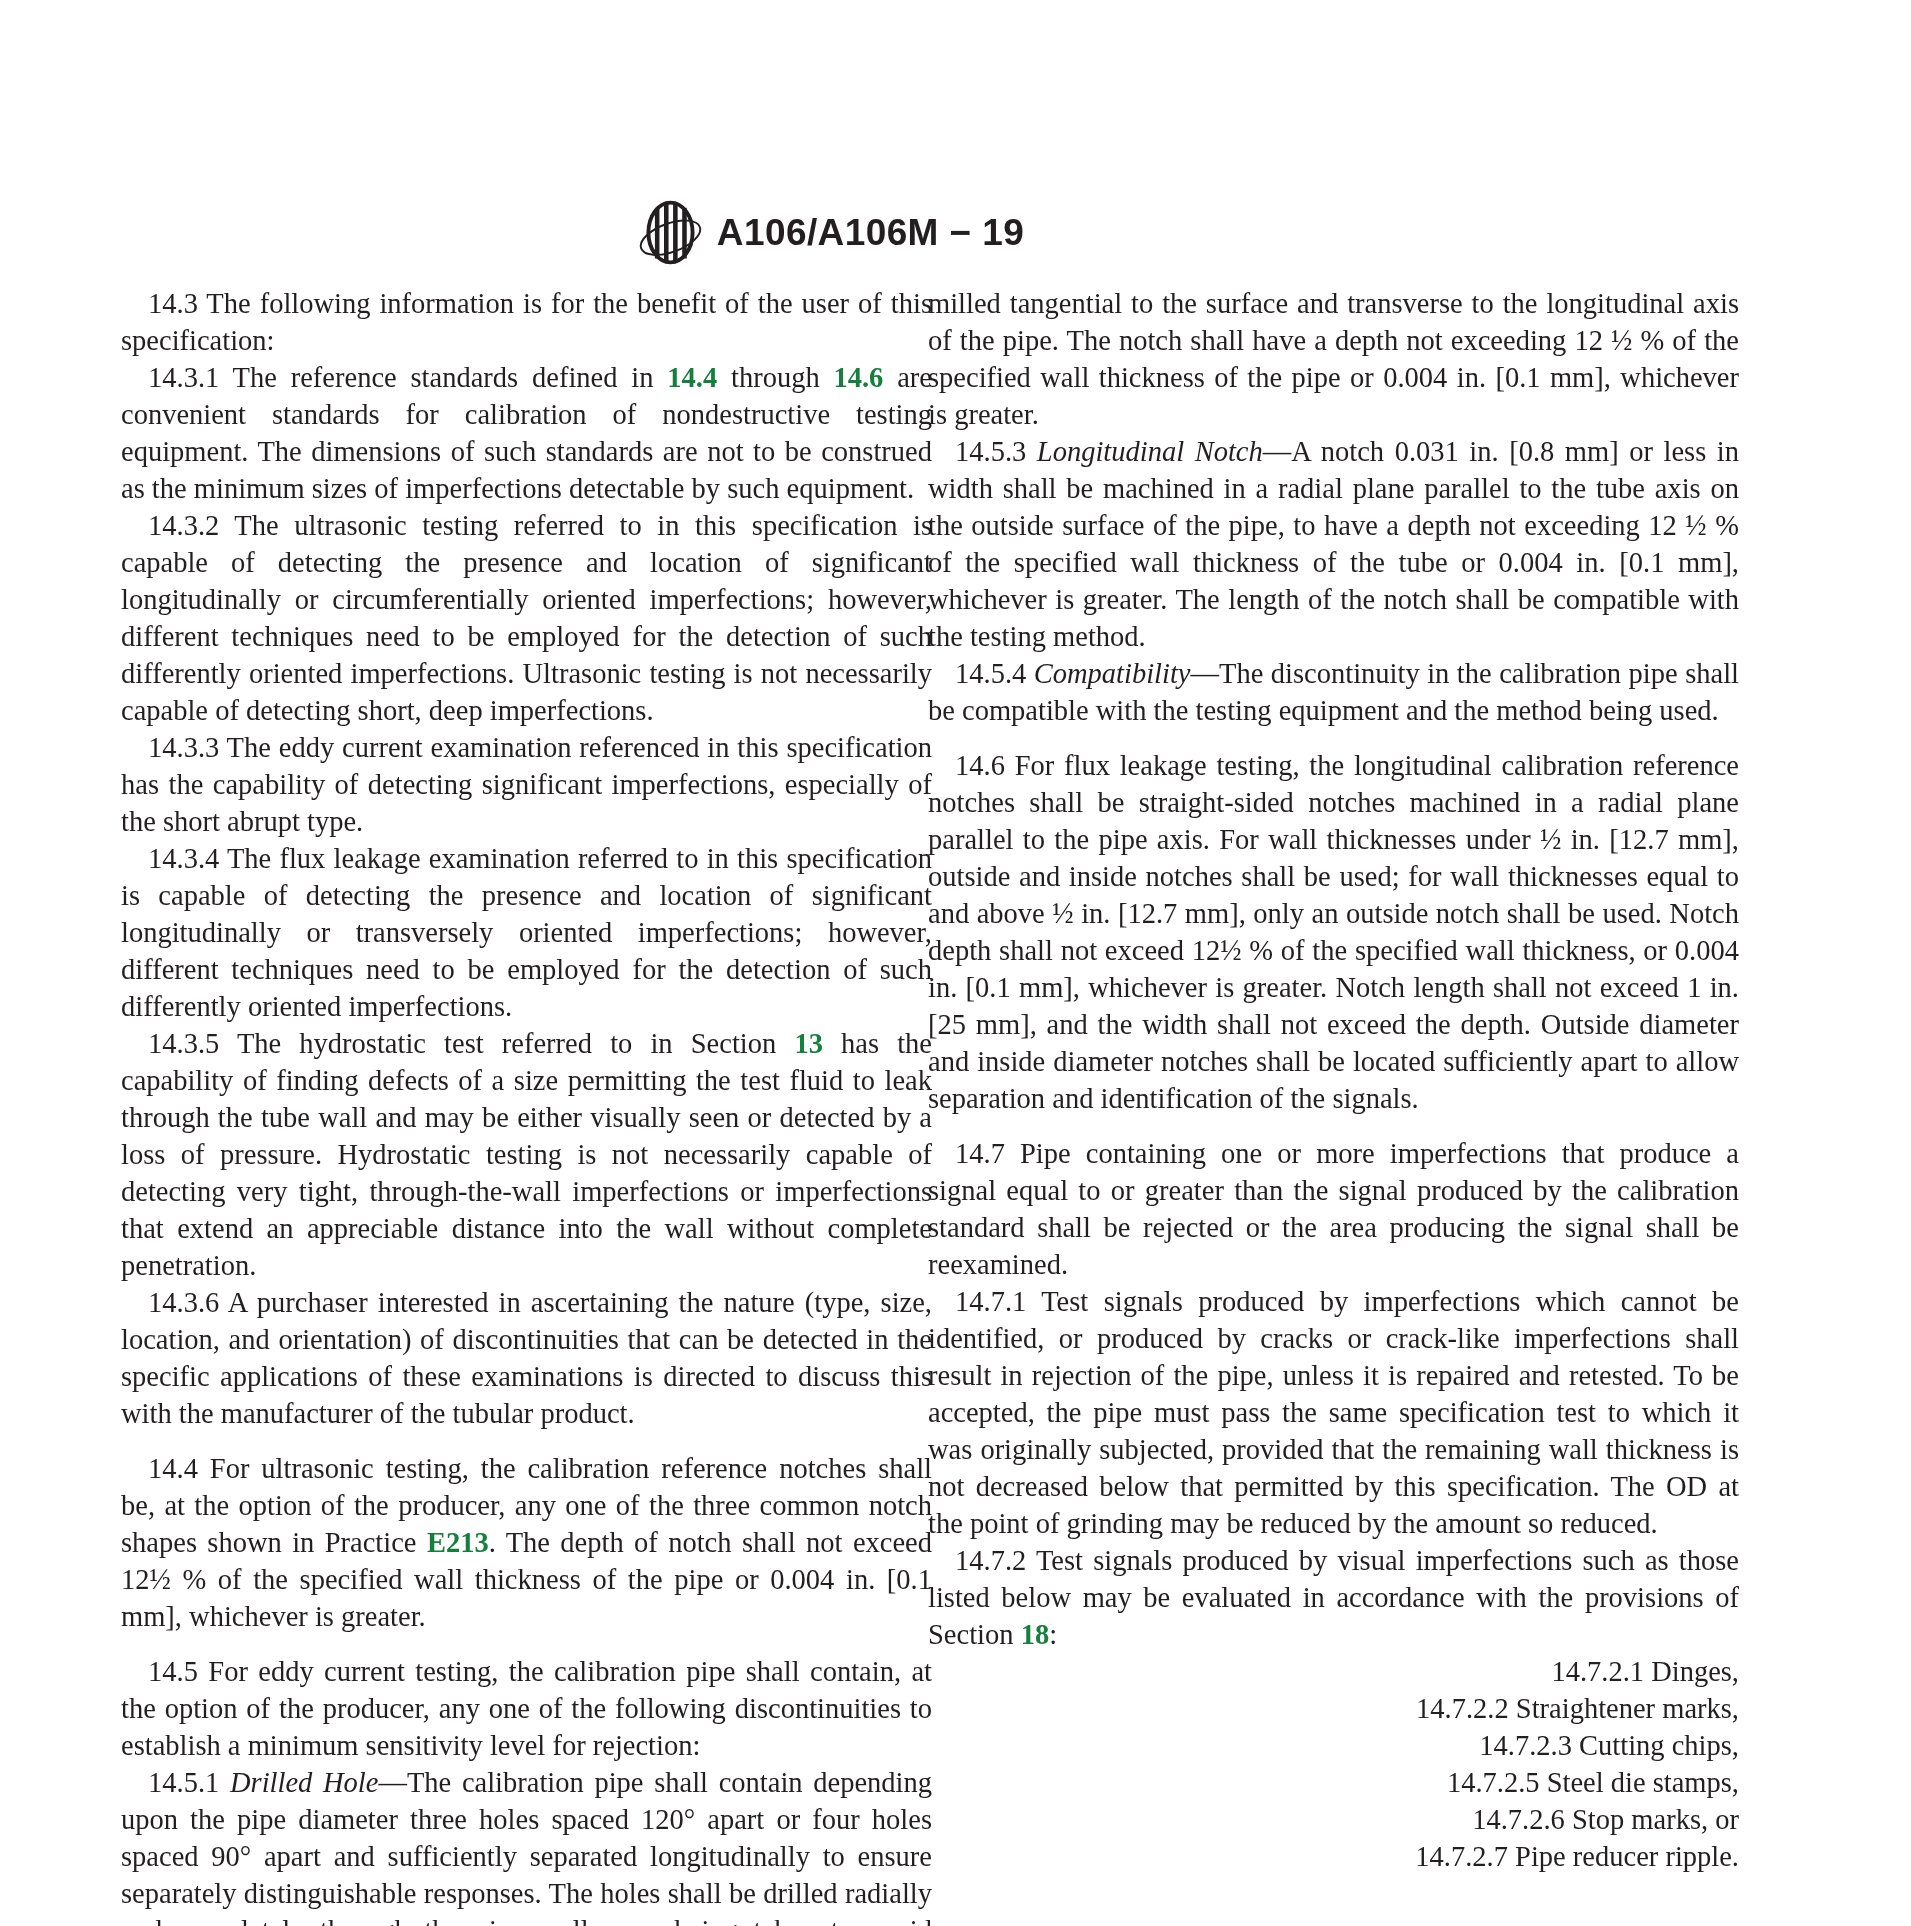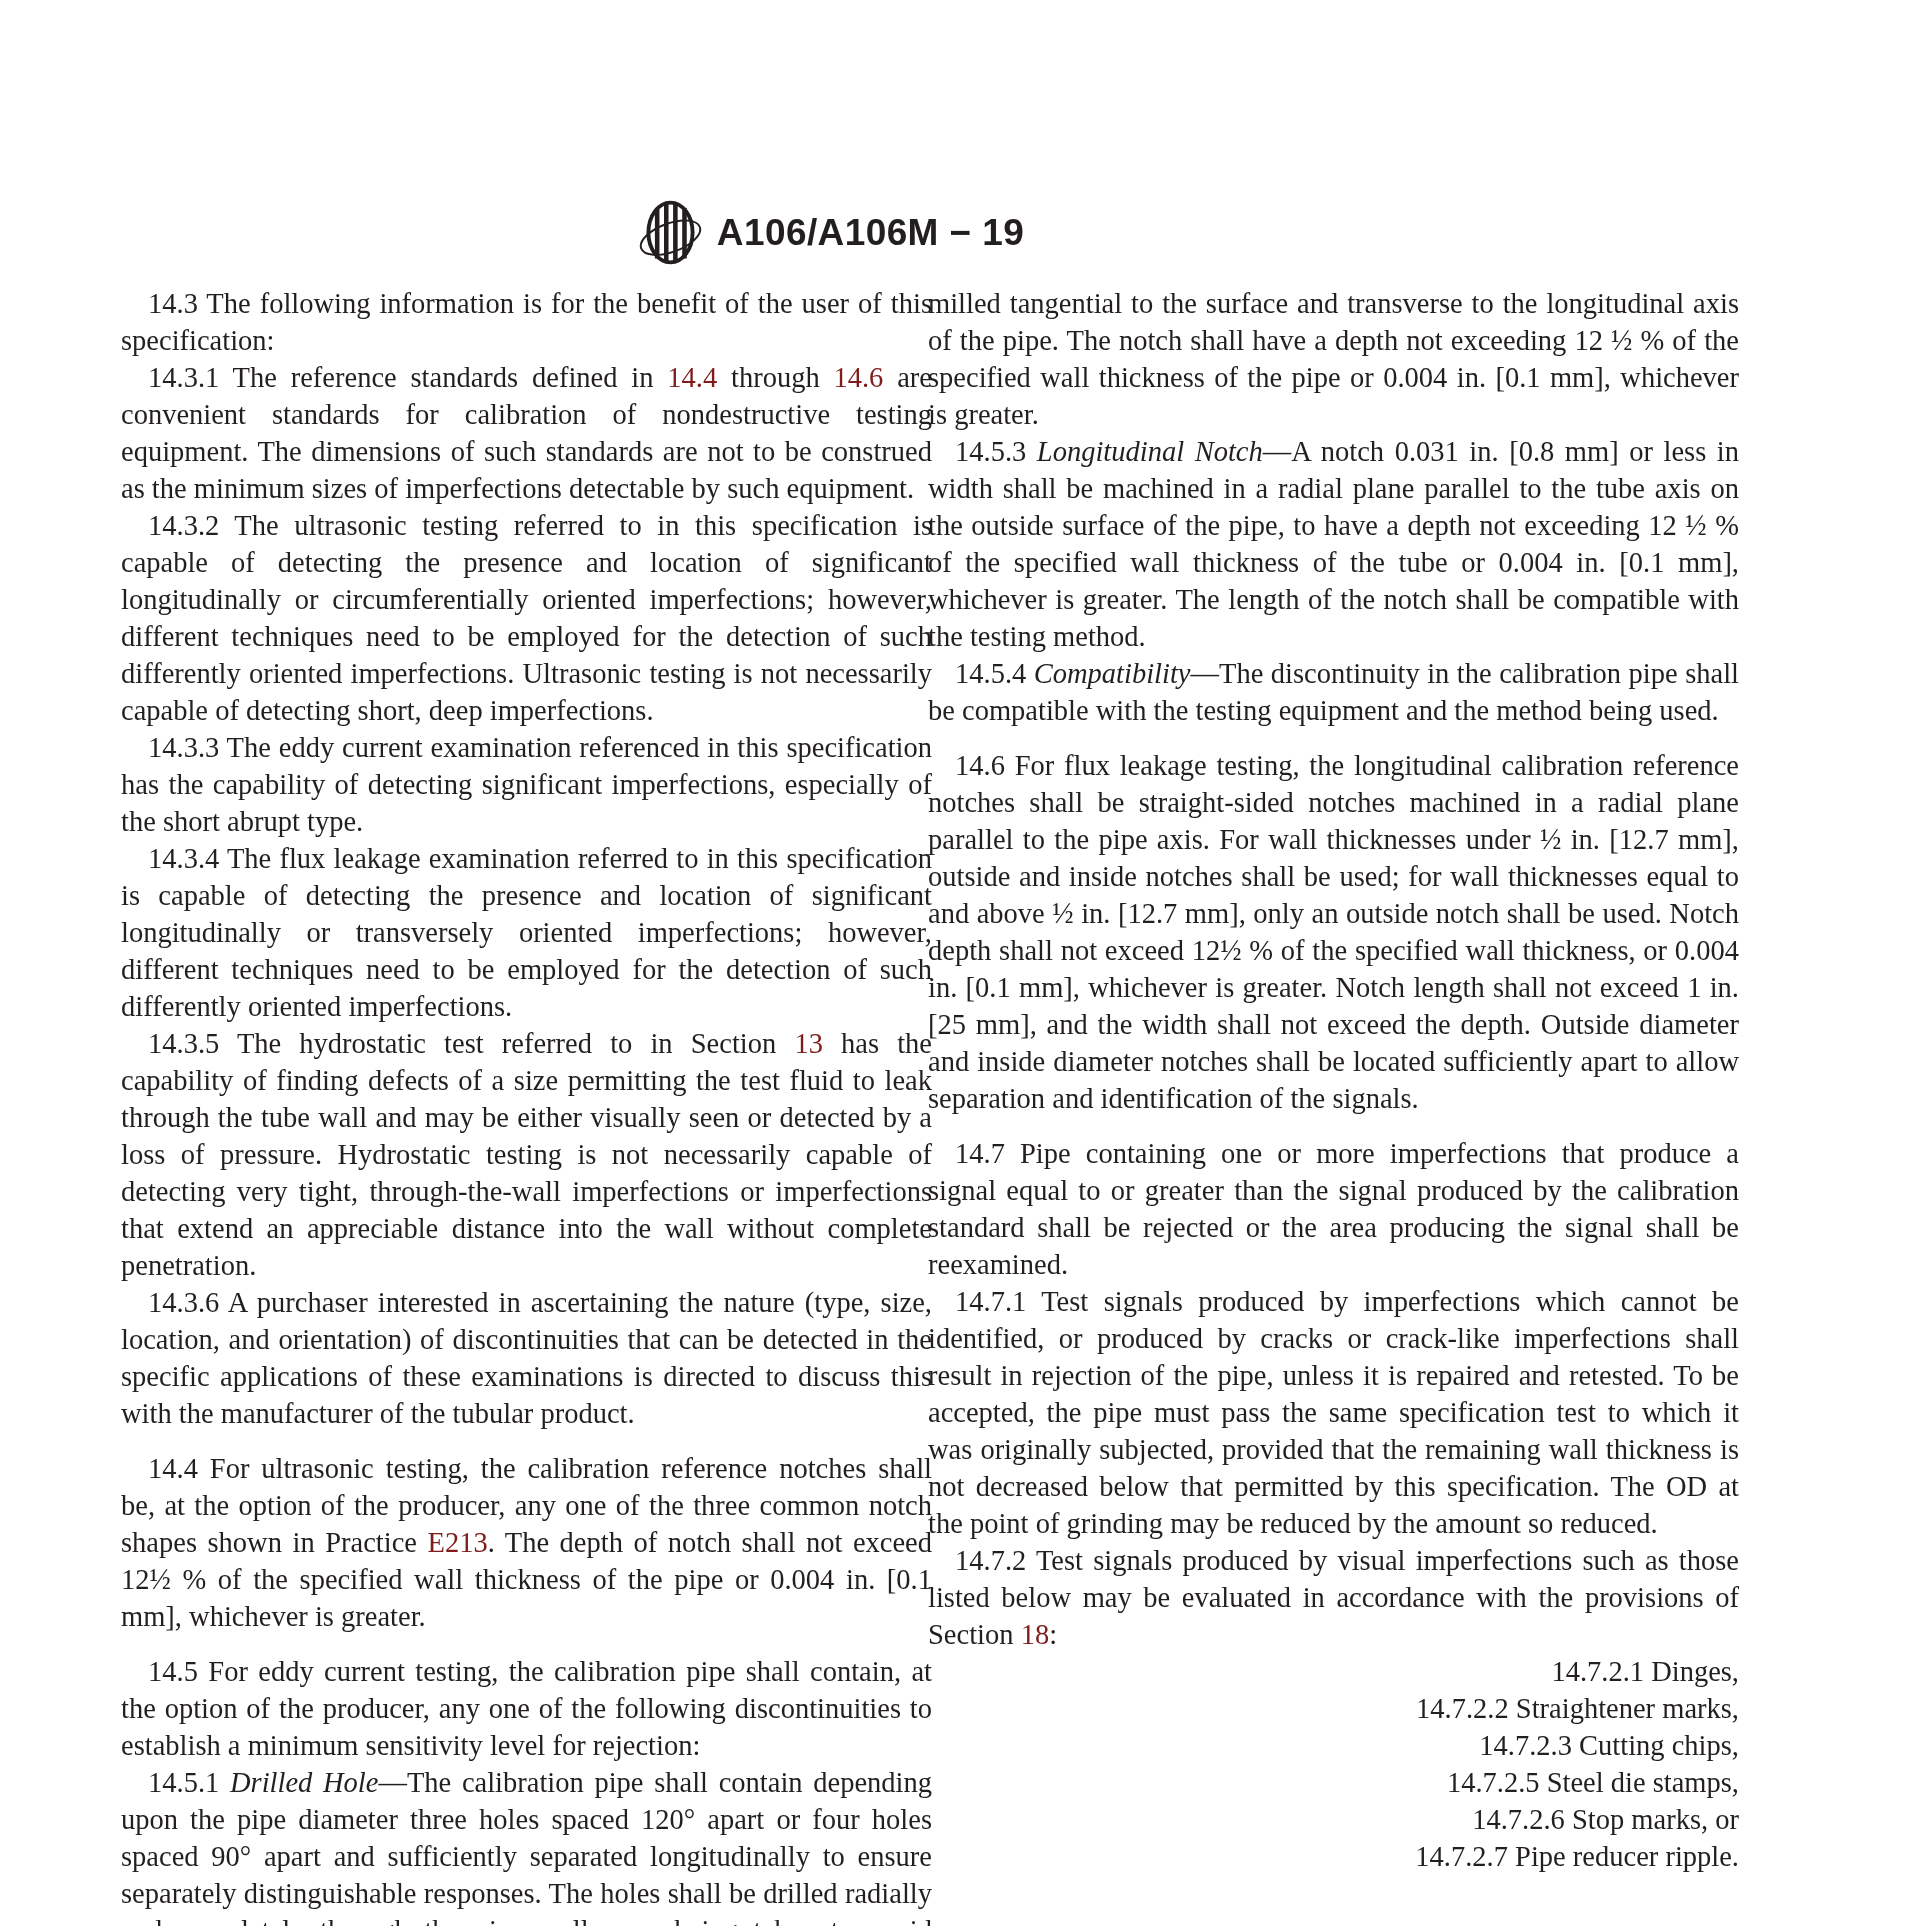--- a/index.html
+++ b/index.html
@@ -6,21 +6,21 @@
     body { width: 1911px; height: 2703px; position: relative; overflow: hidden; color: #231f20; }
     .header { position: absolute; left: 0; top: 200px; width: 1662px; display: flex; justify-content: center; align-items: center; }
     .logo { width: 65px; height: 65px; margin-right: 14px; }
     .doc-id { font-family: "Liberation Sans", sans-serif; font-weight: bold; font-size: 37px; letter-spacing: 0.4px; }
     .col { position: absolute; top: 285px; width: 811px; font-family: "Liberation Serif", serif; font-size: 28.5px; line-height: 37px; text-align: justify; }
     .col.left { left: 121px; }
     .col.right { left: 928px; }
     .p { margin: 0; text-indent: 27px; }
     .p.gap { margin-top: 18px; }
     .noindent { text-indent: 0; }
-    .link { color: #7f1d1d; }
+    .link { color: #15803d; font-weight: bold; }
     .it { font-style: italic; }
     .list-item { margin: 0; padding-left: 27px; text-align: right; }
   </style>
 </head>
 <body>
 
 <div class="header">
   <svg class="logo" viewBox="0 0 100 100">
     <ellipse cx="50" cy="50" rx="34" ry="46" fill="none" stroke="#231f20" stroke-width="6"></ellipse>
     <ellipse cx="50" cy="58" rx="48" ry="22" fill="none" stroke="#231f20" stroke-width="3" transform="rotate(-20 50 58)"></ellipse>

